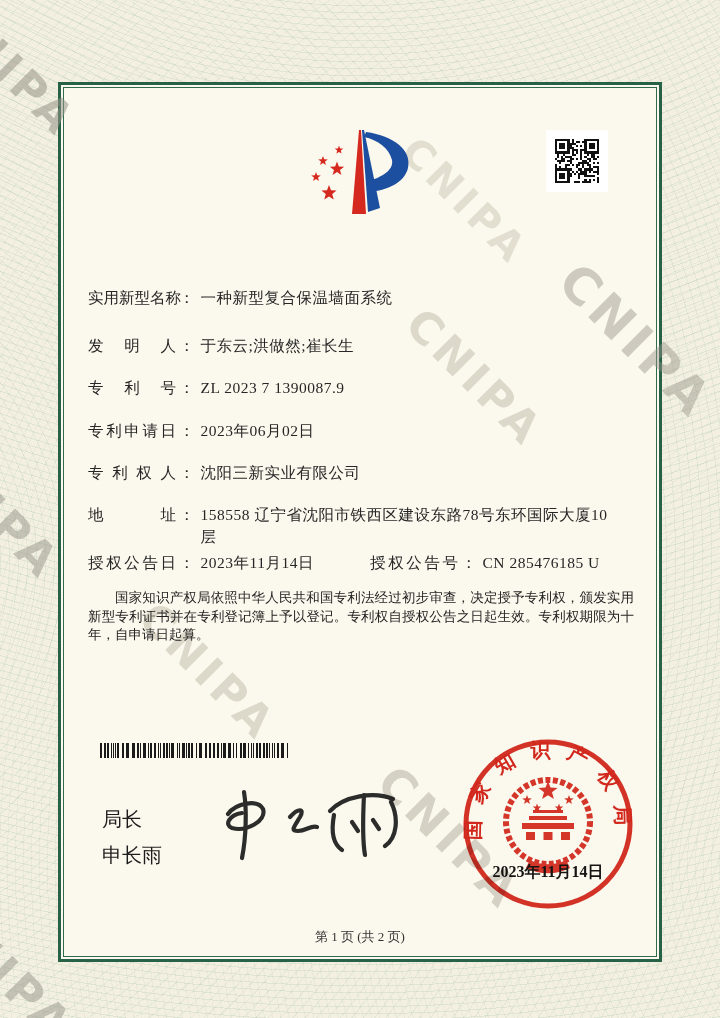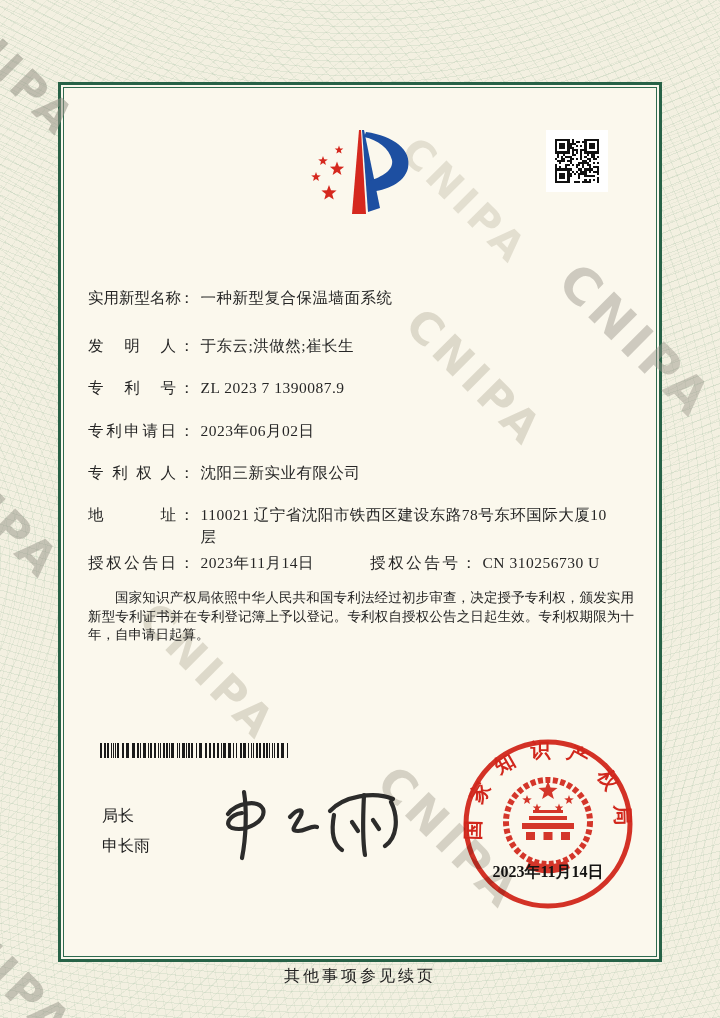--- a/index.html
+++ b/index.html
@@ -46,21 +46,21 @@
   .f-label{display:inline-flex;justify-content:space-between;width:88px;vertical-align:top;}
   .f-colon{padding:0 6px 0 3px;vertical-align:top;}
   .f-value{letter-spacing:.5px;}
   .f-value.wrap{display:inline-block;width:416px;vertical-align:top;line-height:22px;}
   .pair2{position:absolute;left:282px;top:0;}
   #paras{left:88px;top:589px;width:546px;font-size:13.5px;line-height:18.5px;
     color:#1f1f1f;text-align:justify;}
   #paras p{margin:0 0 9px;text-indent:2em;}
   .barcode{left:100px;top:743px;}
   .director{left:102px;top:806px;font-family:"Liberation Sans","DejaVu Sans",sans-serif;
-    font-size:16px;color:#1d1d1d;}
+    font-size:20px;color:#1d1d1d;}
   .director .t{margin-bottom:9px;}
   .sig{left:206px;top:780px;}
   .seal{left:460px;top:736px;width:176px;height:176px;mix-blend-mode:multiply;}
   .seal svg{position:absolute;left:0;top:0;}
   .seal-date{position:absolute;left:28px;top:126px;width:120px;text-align:center;
     font-size:16px;font-weight:bold;color:#141414;z-index:3;}
   .page-num{left:61px;top:928px;width:598px;text-align:center;font-size:13px;color:#333;}
   .footer-note{left:0;top:966px;width:720px;text-align:center;font-size:16px;
     letter-spacing:3px;color:#222;}
 </style>
@@ -267,34 +267,34 @@
           </span><span class="f-colon">：</span><span class="f-value">2023年06月02日</span></span></div>
       <div class="field-row"><span><span class="f-label">
             <i style="font-style: normal;">专</i>
             <i style="font-style: normal;">利</i>
             <i style="font-style: normal;">权</i>
             <i style="font-style: normal;">人</i>
           </span><span class="f-colon">：</span><span class="f-value">沈阳三新实业有限公司</span></span></div>
       <div class="field-row"><span><span class="f-label">
             <i style="font-style: normal;">地</i>
             <i style="font-style: normal;">址</i>
-          </span><span class="f-colon">：</span><span class="f-value wrap">110021 辽宁省沈阳市铁西区建设东路78号东环国际大厦10层</span></span></div>
+          </span><span class="f-colon">：</span><span class="f-value wrap">158558 辽宁省沈阳市铁西区建设东路78号东环国际大厦10层</span></span></div>
       <div class="field-row"><span><span class="f-label">
             <i style="font-style: normal;">授</i>
             <i style="font-style: normal;">权</i>
             <i style="font-style: normal;">公</i>
             <i style="font-style: normal;">告</i>
             <i style="font-style: normal;">日</i>
           </span><span class="f-colon">：</span><span class="f-value">2023年11月14日</span></span><span class="pair2"><span class="f-label">
             <i style="font-style: normal;">授</i>
             <i style="font-style: normal;">权</i>
             <i style="font-style: normal;">公</i>
             <i style="font-style: normal;">告</i>
             <i style="font-style: normal;">号</i>
-          </span><span class="f-colon">：</span><span class="f-value">CN 310256730 U</span></span></div>
+          </span><span class="f-colon">：</span><span class="f-value">CN 285476185 U</span></span></div>
     </div>
 
   <div class="abs" id="paras">
       <p>国家知识产权局依照中华人民共和国专利法经过初步审查，决定授予专利权，颁发实用新型专利证书并在专利登记簿上予以登记。专利权自授权公告之日起生效。专利权期限为十年，自申请日起算。</p>
     </div>
 
   <svg class="abs barcode" id="barcode" width="190" height="15">
       <rect x="0" y="0" width="2" height="15" fill="#1a1a1a"></rect>
       <rect x="4" y="0" width="2" height="15" fill="#1a1a1a"></rect>
       <rect x="7" y="0" width="2" height="15" fill="#1a1a1a"></rect>
@@ -393,16 +393,16 @@
         <rect x="-26" y="1" width="52" height="6" stroke="none"></rect>
         <rect x="-22" y="10" width="9" height="8" stroke="none"></rect>
         <rect x="-4.5" y="10" width="9" height="8" stroke="none"></rect>
         <rect x="13" y="10" width="9" height="8" stroke="none"></rect>
         <path d="M-20,42 A 44,44 0 0 0 20,42" fill="none" stroke-width="9"></path>
       </g>
     </svg>
     <div class="seal-date">2023年11月14日</div>
   </div>
 
-
-  <div class="abs footer-note">其他事项参见续页</div>
+  <div class="abs page-num">第 1 页 (共 2 页)</div>
+
 
 </div>
 
 </body></html>

